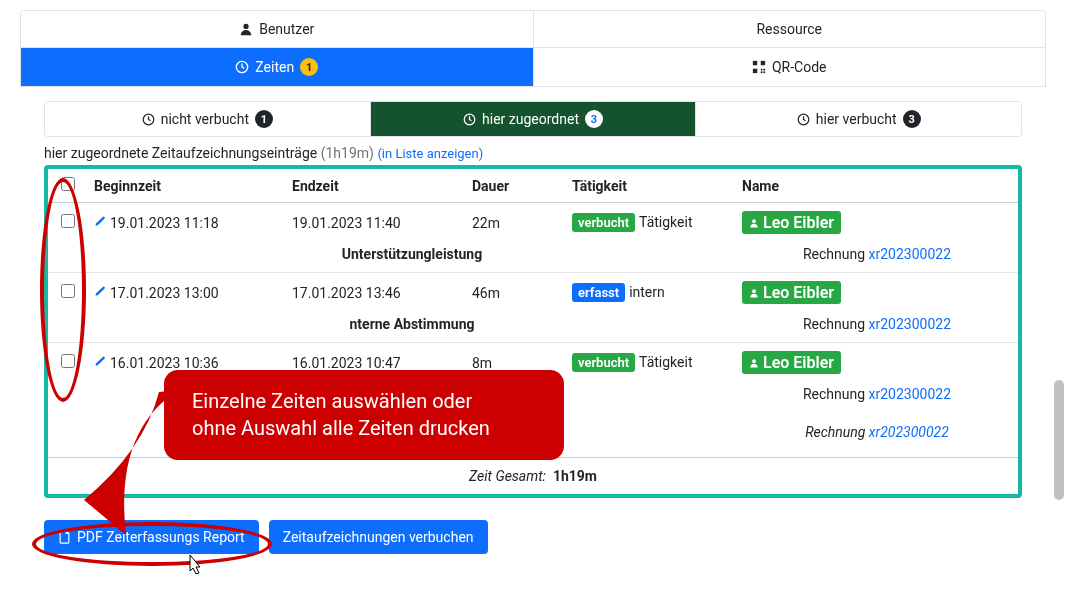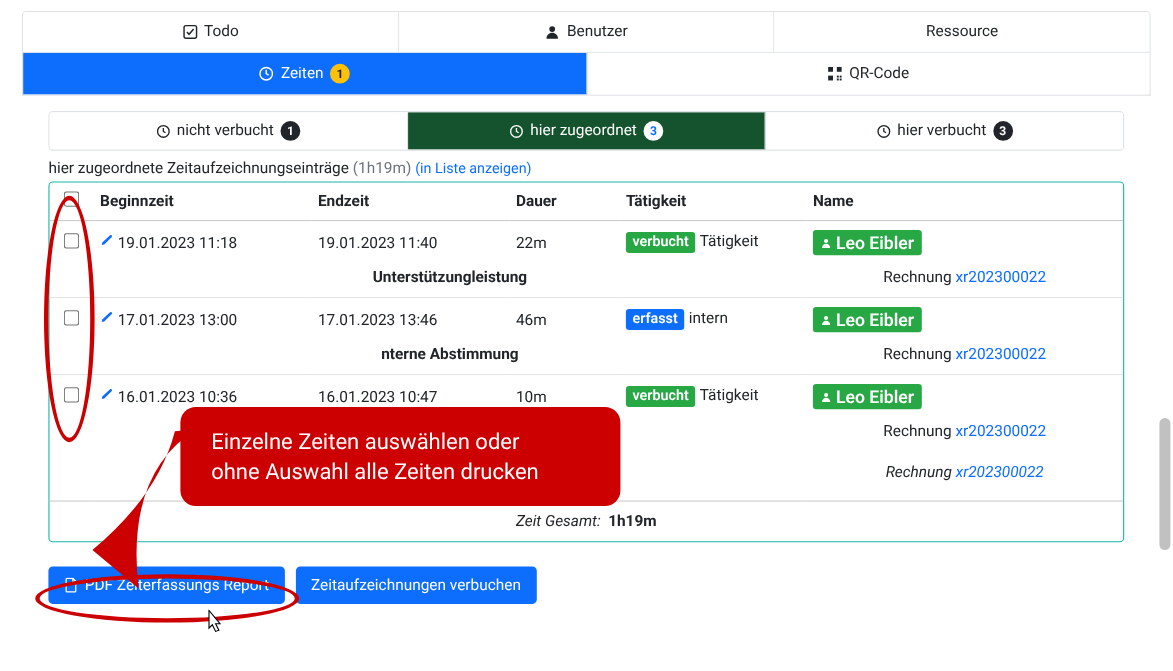--- a/index.html
+++ b/index.html
@@ -15,21 +15,21 @@
 .badge-dark { background:#212529; color:#fff; }
 .badge-white { background:#fff; color:#0d6efd; }
 .inner-section { padding:14px 24px 0 24px; }
 .subtabs { display:flex; border:1px solid #dee2e6; border-radius:4px; overflow:hidden; }
 .subtab { flex:1; text-align:center; padding:8px 0; cursor:pointer; background:#fff; display:flex; align-items:center; justify-content:center; gap:6px; border-right:1px solid #dee2e6; }
 .subtab:last-child { border-right:none; }
 .subtab.active { background:#14532d; color:#fff; }
 .caption { margin:8px 0 4px 0; font-size:14px; }
 .caption .muted { color:#6c757d; }
 .caption a { color:#0d6efd; text-decoration:none; font-size:13px; }
-.table-wrap { border:1px solid #14b8a6; border-radius:4px; padding:0; }
+.table-wrap { border:4px solid #14b8a6; border-radius:4px; padding:0; }
 table { width:100%; border-collapse:collapse; }
 th, td { text-align:left; padding:8px 6px; vertical-align:middle; }
 th { border-bottom:1px solid #ccc; font-weight:700; }
 tr.data-row td { border-top:1px solid #e5e5e5; }
 tr.sub-row td { padding-top:4px; padding-bottom:10px; border-top:none;text-align:center; }
 .col-check { width:40px; text-align:center; }
 .col-begin { width:198px; }
 .col-end { width:180px; }
 .col-dur { width:100px; }
 .col-act { width:170px; }
@@ -55,27 +55,20 @@
 .anno-tail { position:absolute; pointer-events:none; }
 .cursor { position:absolute; width:20px; height:26px; pointer-events:none; }
 </style>
 </head>
 <body>
 
 <div class="page">
 
   <div class="tabs-row">
     <div class="tab">
-      <svg width="14" height="14" viewBox="0 0 16 16" fill="none" stroke="currentColor" stroke-width="1.5">
-          <rect x="1.5" y="1.5" width="13" height="13" rx="2"></rect>
-          <path d="M4.5 8 l2.2 2.5 L11.5 5"></path>
-        </svg>
-      <span>Todo</span>
-    </div>
-    <div class="tab">
       <svg width="14" height="14" viewBox="0 0 16 16" fill="currentColor">
           <circle cx="8" cy="5" r="3"></circle>
           <path d="M2 15c0-3.3 2.7-6 6-6s6 2.7 6 6H2z"></path>
         </svg>
       <span>Benutzer</span>
     </div>
     <div class="tab">
       <span>Ressource</span>
     </div>
   </div>
@@ -186,21 +179,21 @@
               <td></td>
               <td colspan="4"><strong>nterne Abstimmung</strong></td>
               <td class="rech">Rechnung <a href="#">xr202300022</a></td>
             </tr>
             <tr class="data-row">
               <td class="col-check"><input type="checkbox" style=""></td>
               <td class="col-begin"><span class="pencil"><svg width="12" height="12" viewBox="0 0 16 16" fill="currentColor">
                     <path d="M12.1 1.1a1.5 1.5 0 0 1 2.1 2.1L5 12.4 2 13l.6-3L12.1 1.1z"></path>
                   </svg></span><span>16.01.2023 10:36</span></td>
               <td class="col-end">16.01.2023 10:47</td>
-              <td class="col-dur">10m</td>
+              <td class="col-dur">8m</td>
               <td class="col-act"><span class="badge-status bg-green">verbucht</span><span>Tätigkeit</span></td>
               <td><span class="user-badge"><svg width="10" height="10" viewBox="0 0 16 16" fill="currentColor">
                     <circle cx="8" cy="5" r="3"></circle>
                     <path d="M2 15c0-3.3 2.7-6 6-6s6 2.7 6 6H2z"></path>
                   </svg> Leo Eibler</span></td>
             </tr>
             <tr class="sub-row">
               <td></td>
               <td colspan="4"><strong>Dokumenta</strong></td>
               <td class="rech">Rechnung <a href="#">xr202300022</a></td>

